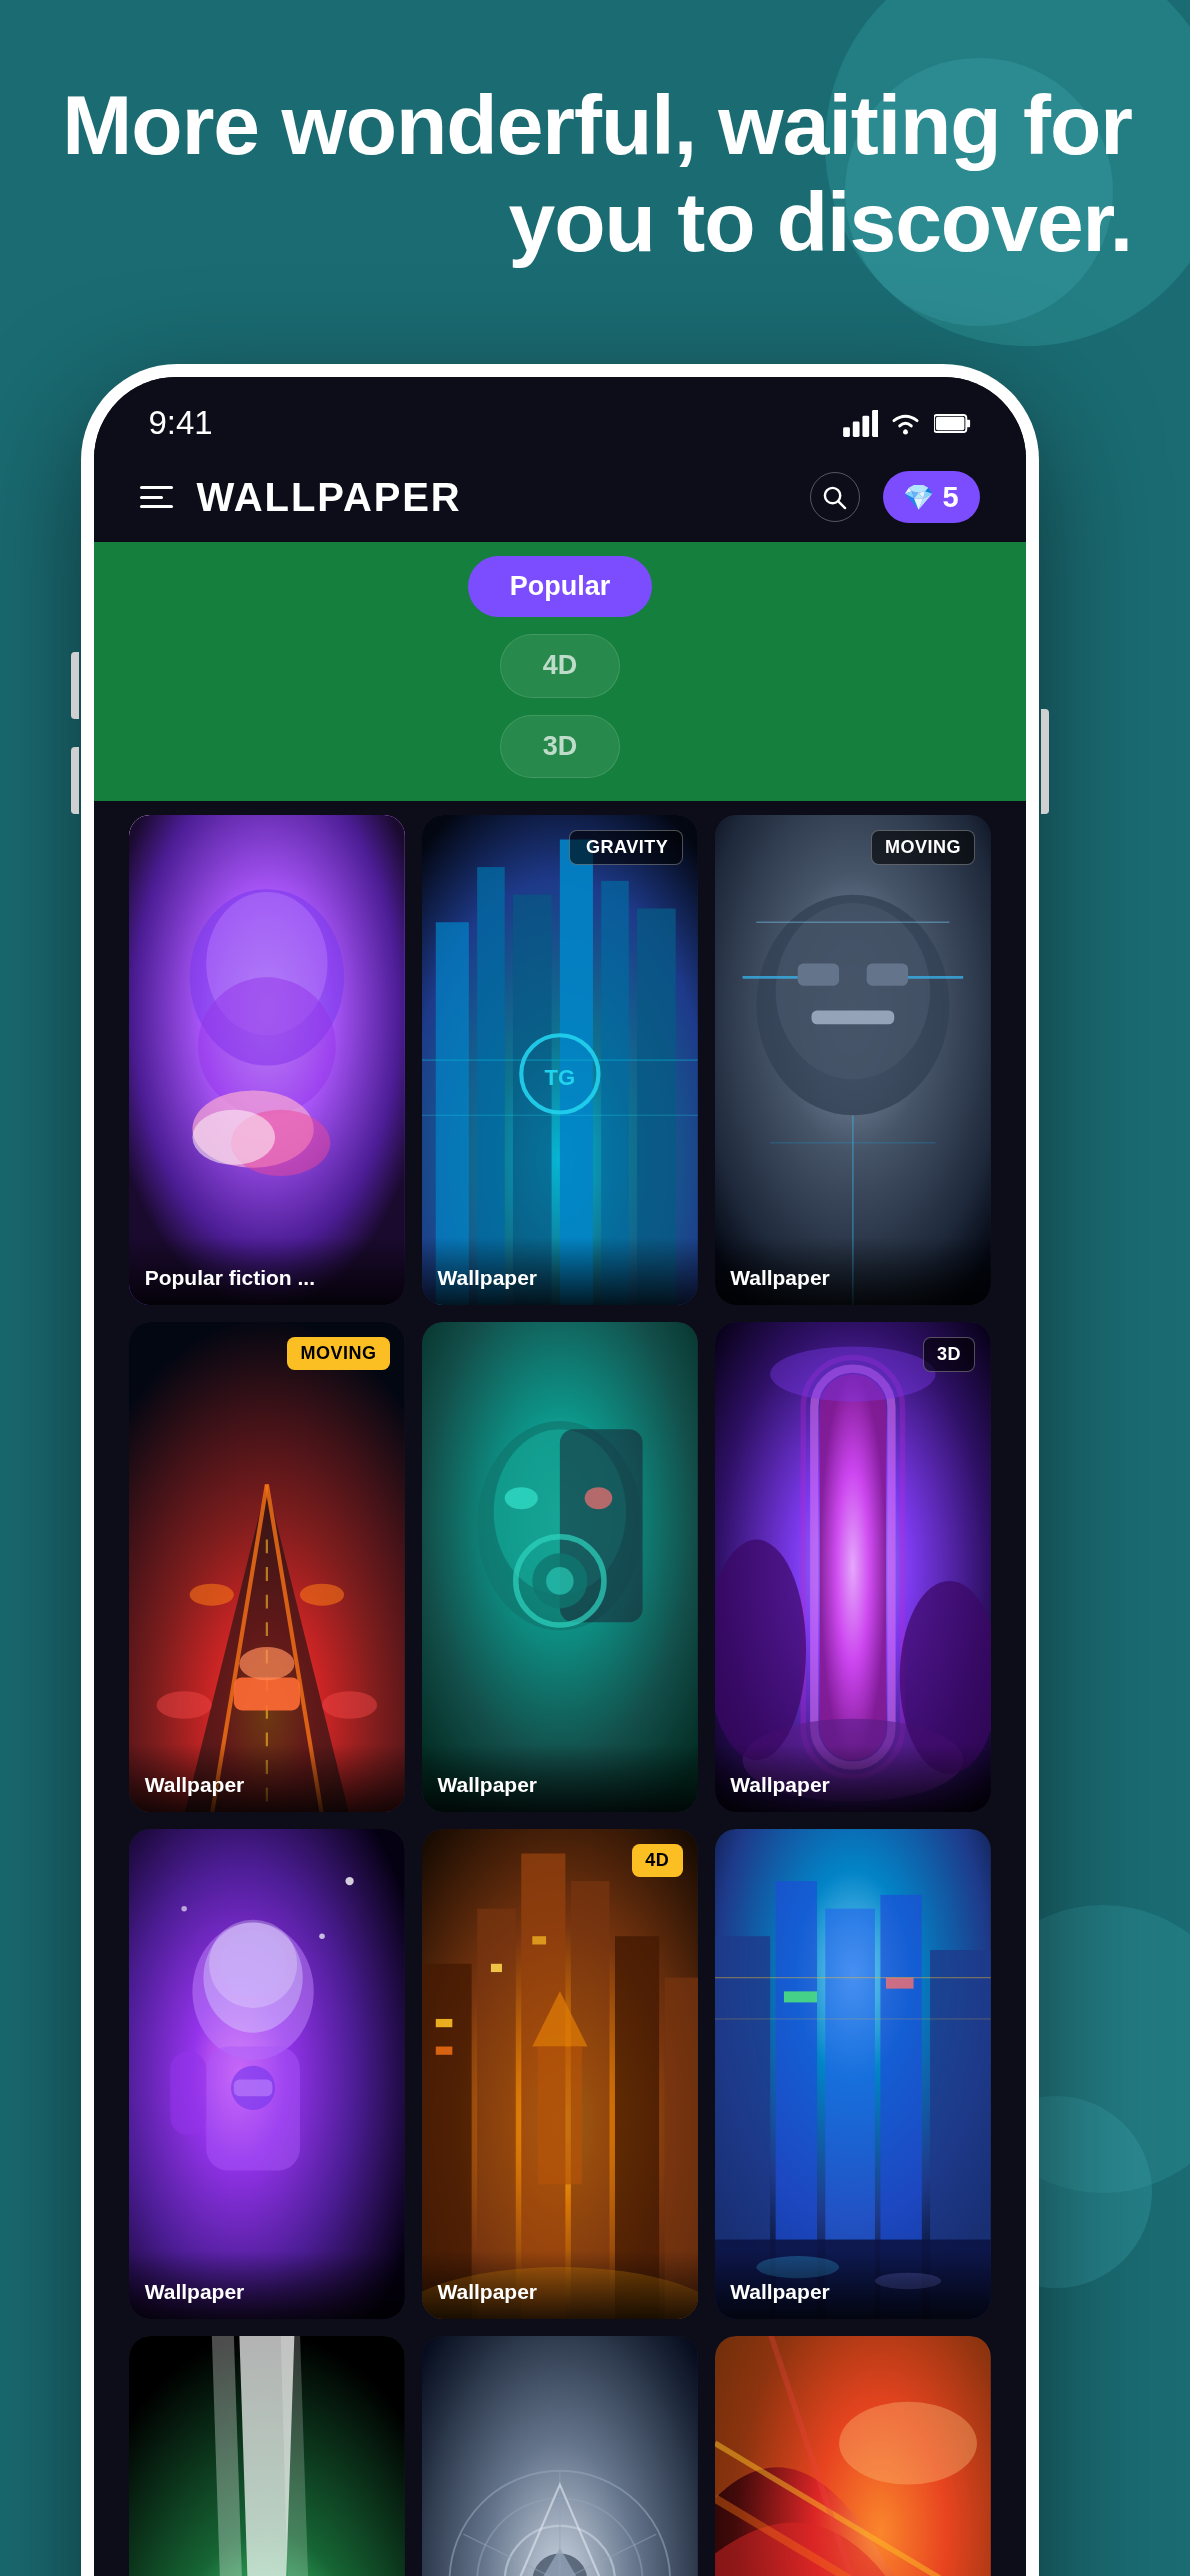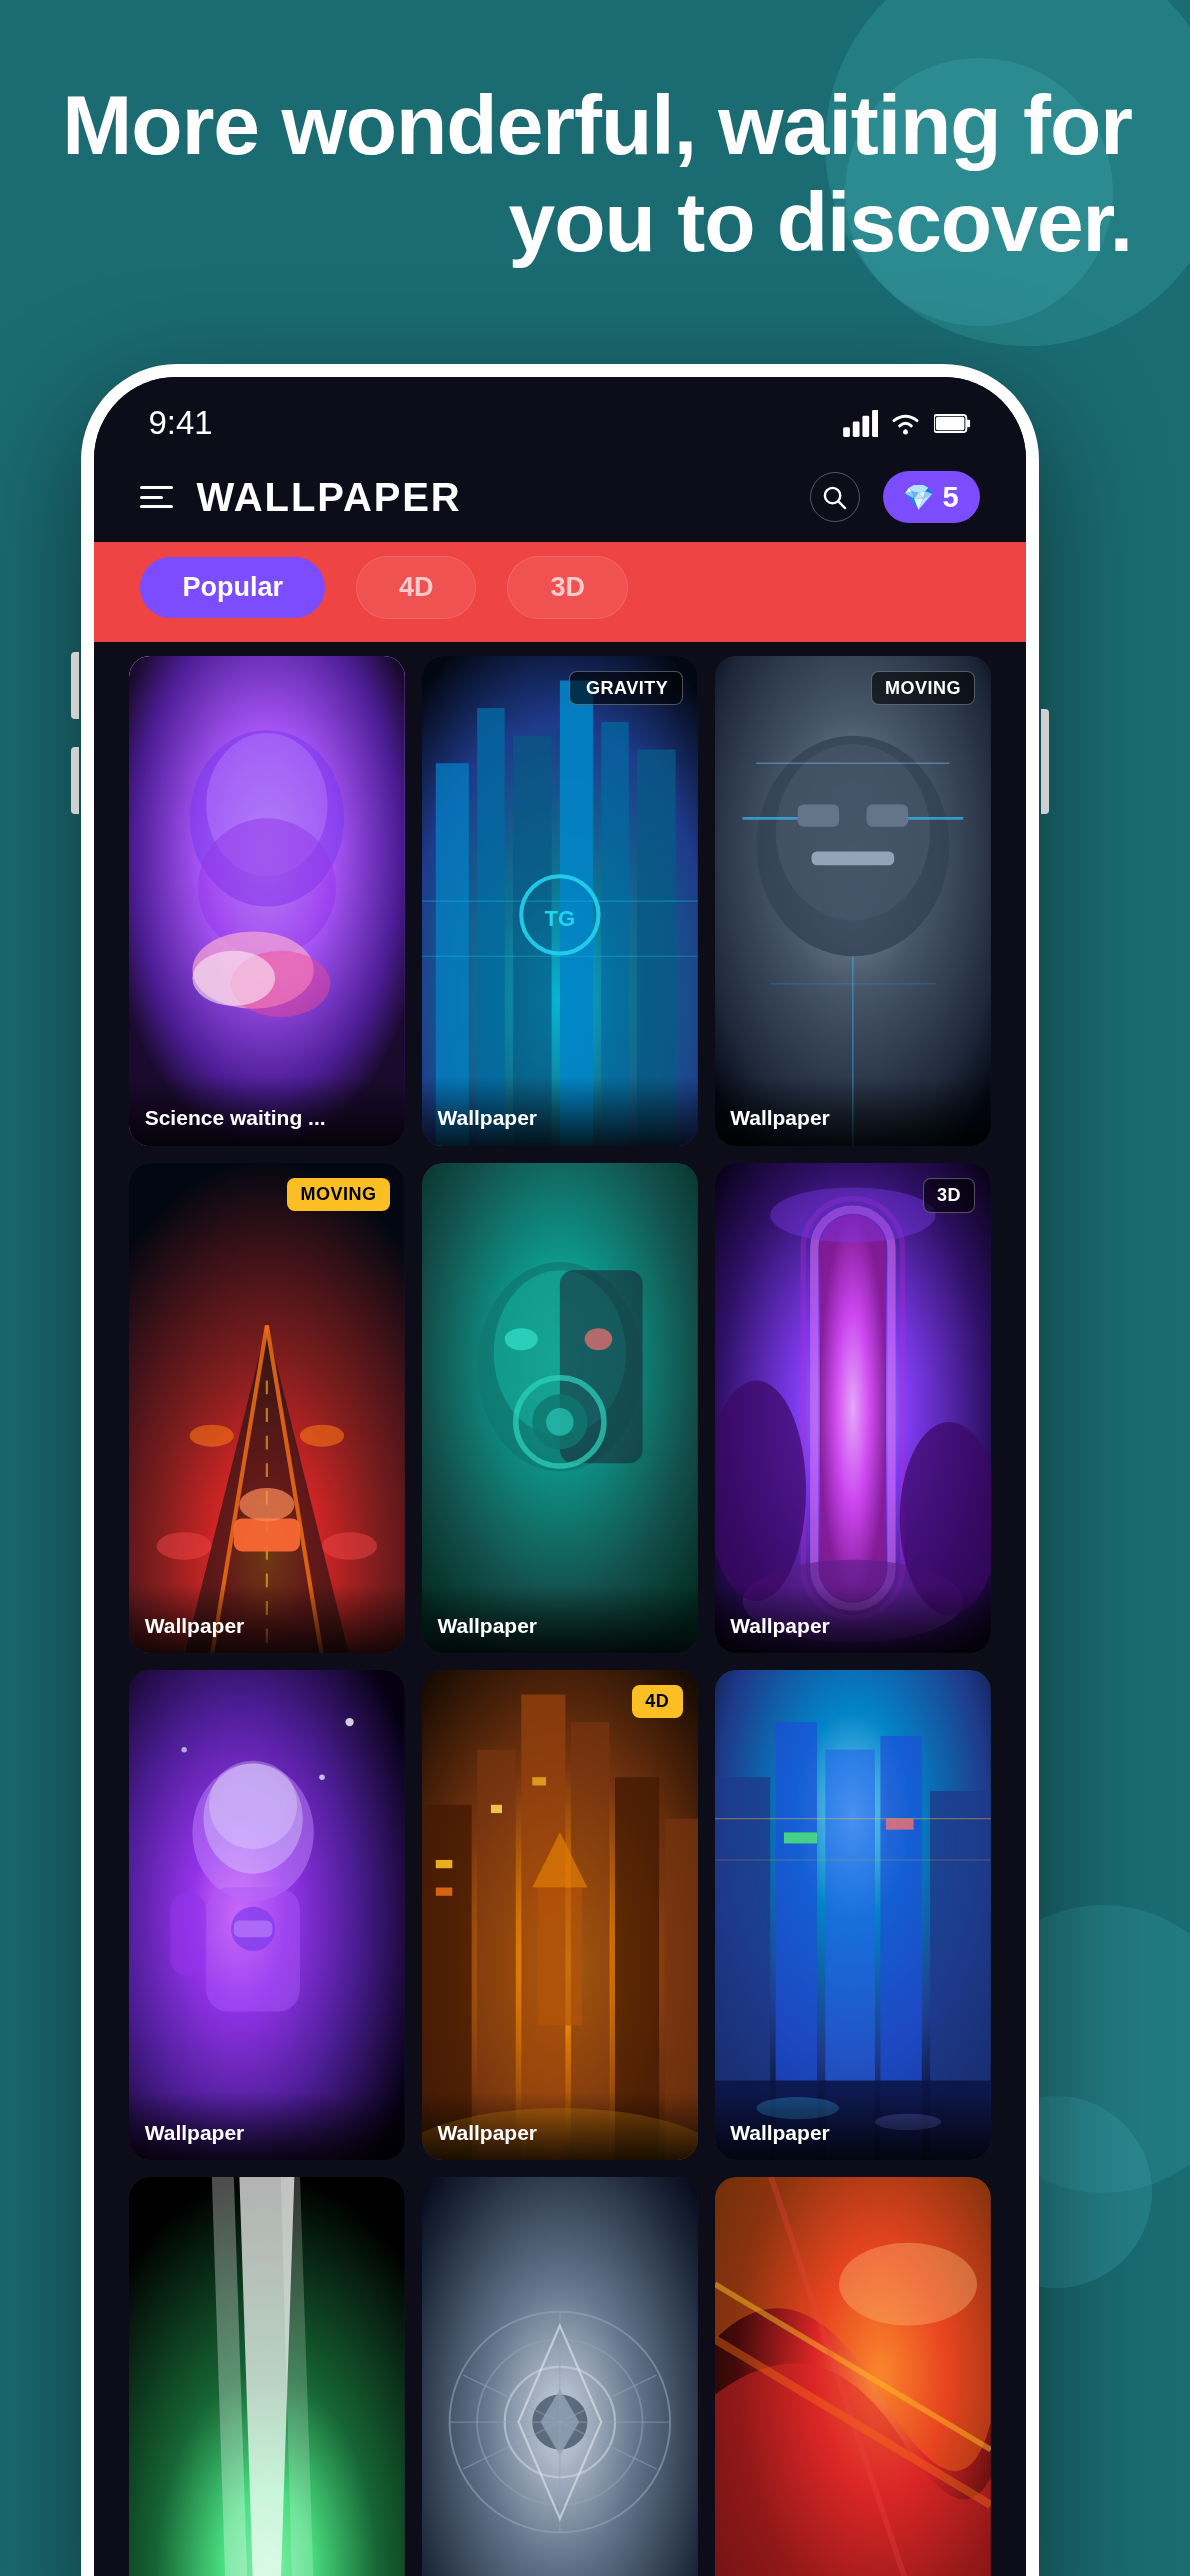--- a/index.html
+++ b/index.html
@@ -182,24 +182,25 @@
     .gem-count {
       font-size: 29px;
       font-weight: 700;
       color: #ffffff;
     }
 
     
     .category-tabs {
       display: flex;
       align-items: center;
-      gap: 31px;
+      gap: 17px;
       padding: 13.4px 46px 23px;
-      background: #ef4444;
+      background: #15803d;
       overflow: hidden;
+      flex-direction: column;
     }
     .tab-item {
       padding: 15.3px 42px;
       border-radius: 38px;
       font-size: 27px;
       font-weight: 600;
       cursor: pointer;
       white-space: nowrap;
     }
     .tab-active {
@@ -429,21 +430,21 @@
 
               <ellipse cx="50" cy="60" rx="28" ry="32" fill="#7c3aed" opacity="0.6"></ellipse>
               <ellipse cx="50" cy="55" rx="22" ry="26" fill="#c084fc" opacity="0.4"></ellipse>
               <circle cx="50" cy="85" r="25" fill="#9333ea" opacity="0.5"></circle>
 
               <ellipse cx="45" cy="115" rx="22" ry="14" fill="#f9a8d4" opacity="0.7"></ellipse>
               <ellipse cx="55" cy="120" rx="18" ry="12" fill="#ec4899" opacity="0.5"></ellipse>
               <ellipse cx="38" cy="118" rx="15" ry="10" fill="#fce7f3" opacity="0.6"></ellipse>
             </svg>
             <div class="card-label">
-              <span class="card-label-text">Science waiting ...</span>
+              <span class="card-label-text">Popular fiction ...</span>
             </div>
           </div>
         </div>
 
         <div class="wallpaper-card">
           <div class="card-inner">
             <svg class="card-svg" viewBox="0 0 100 180" preserveAspectRatio="xMidYMid slice">
               <defs>
                 <radialGradient id="rg2" cx="50%" cy="70%" r="80%">
                   <stop offset="0%" stop-color="#06b6d4"></stop>

